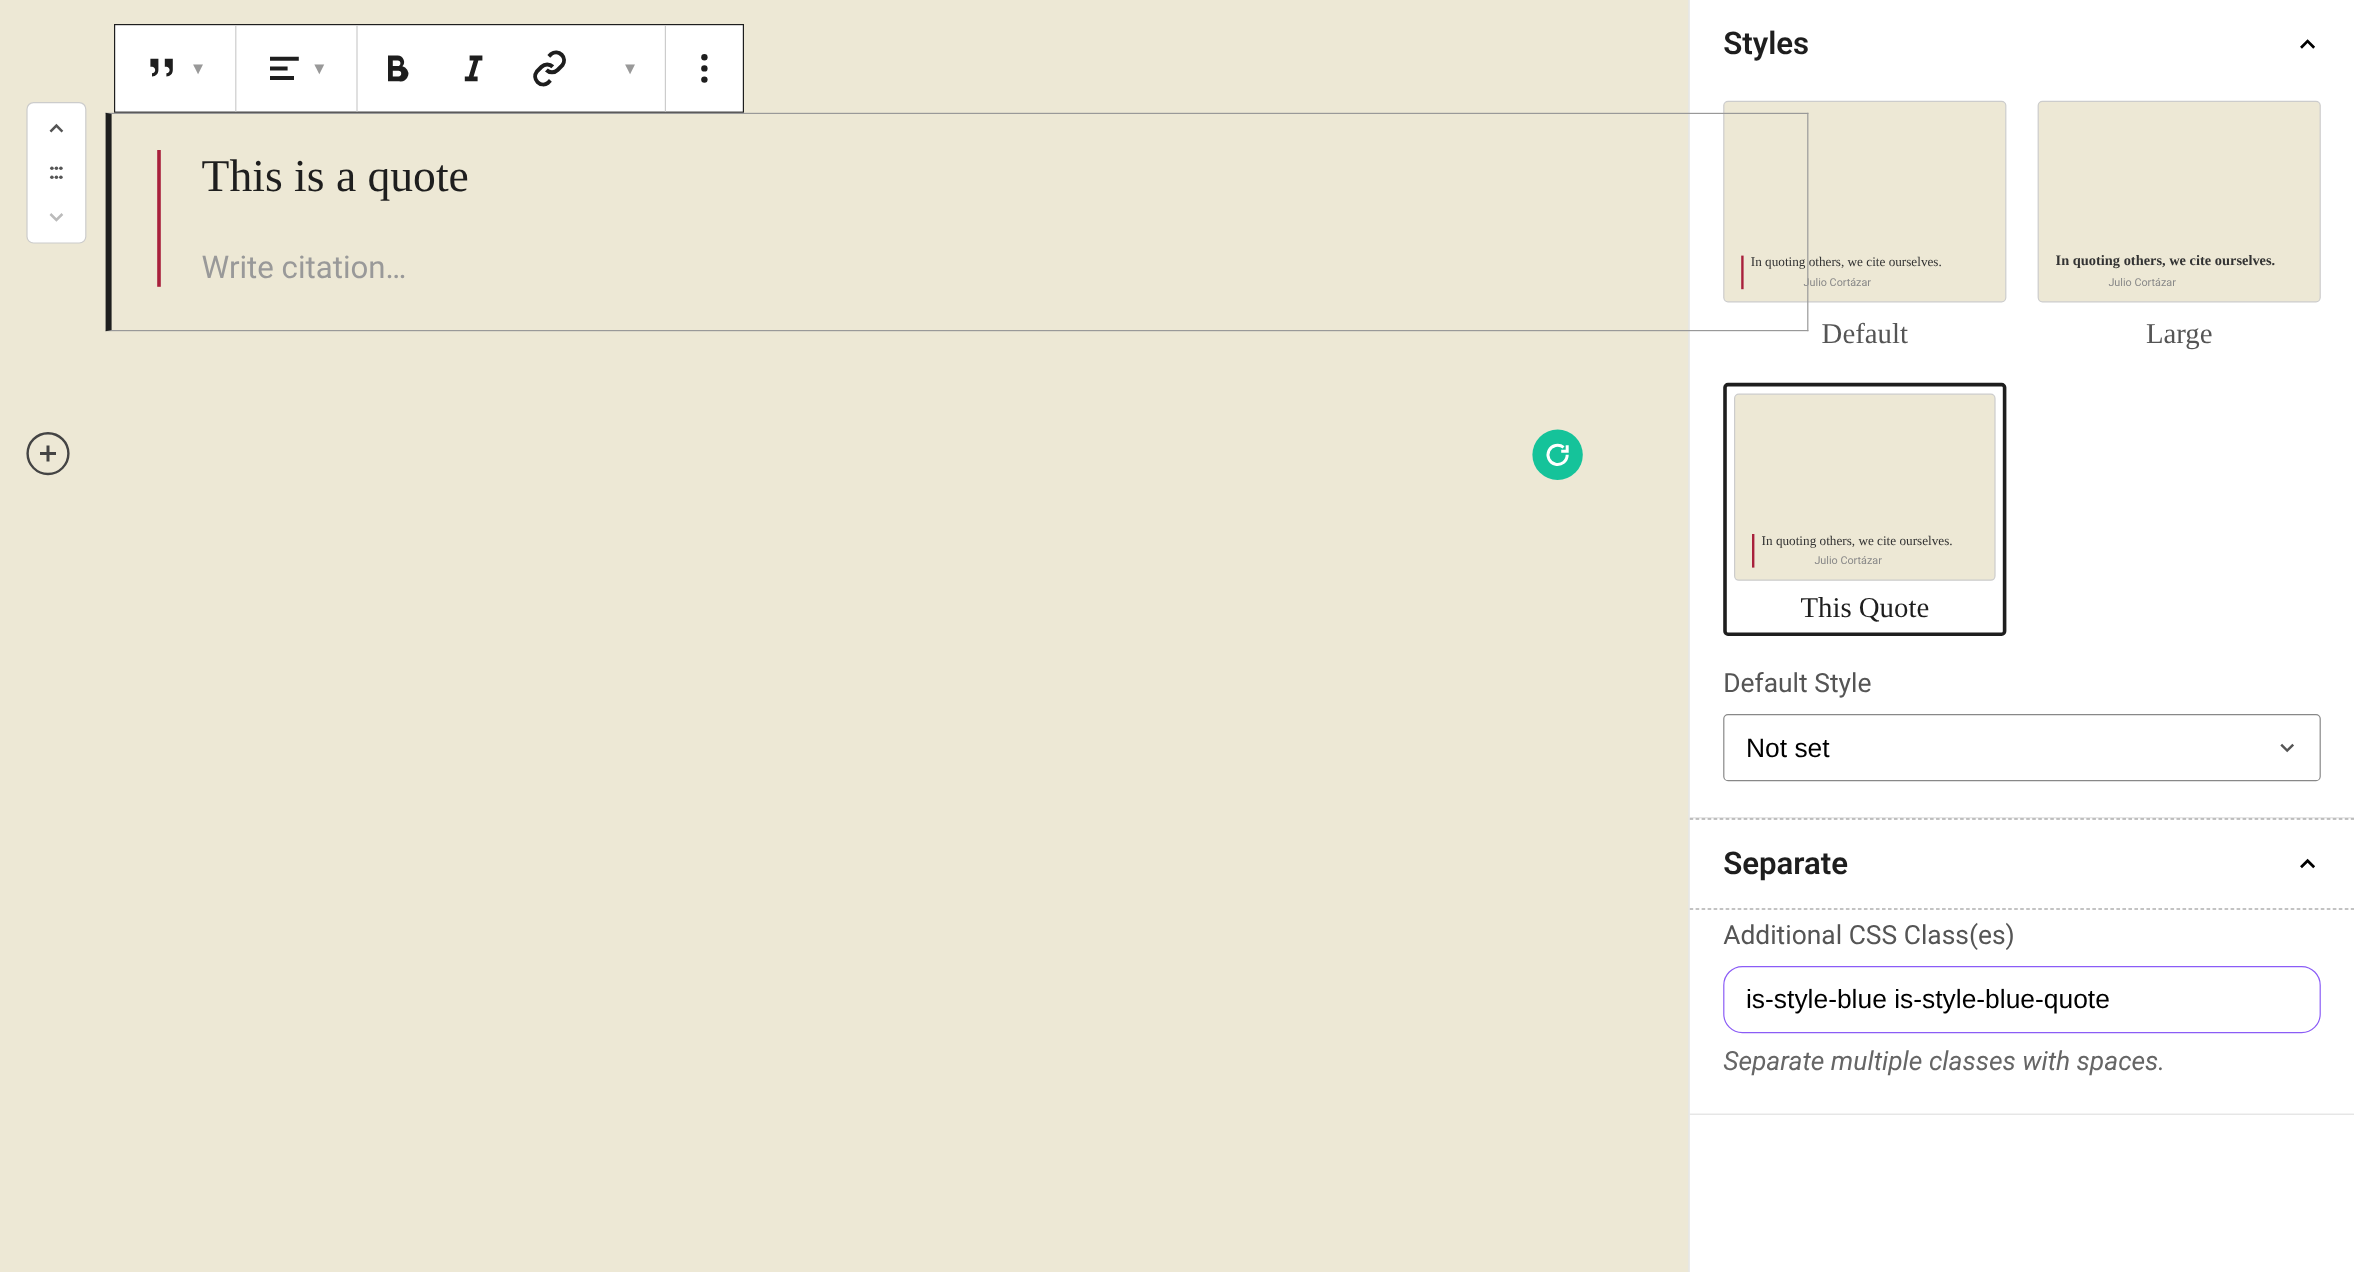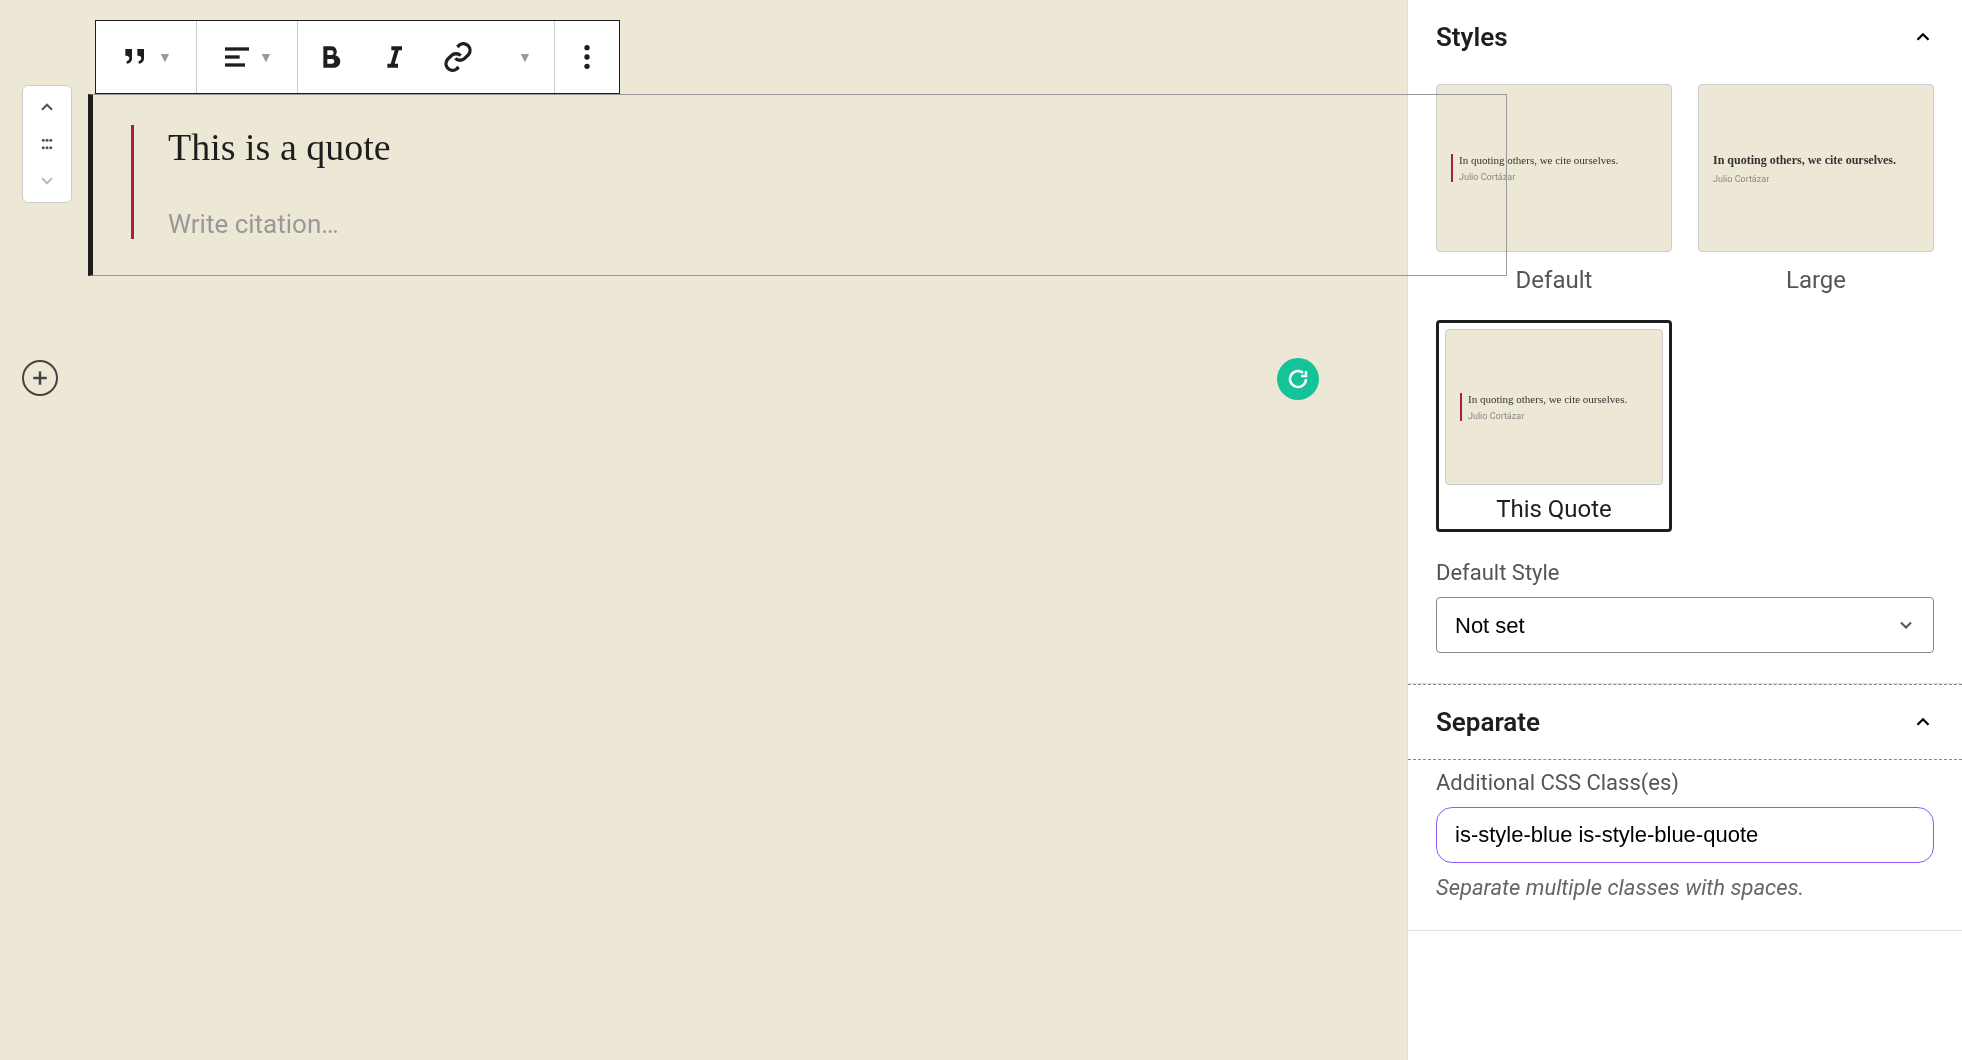--- a/index.html
+++ b/index.html
@@ -167,21 +167,21 @@
       cursor: pointer;
     }
     .style-preview {
       width: 100%;
       height: 168px;
       border: 1px solid #ccc;
       border-radius: 4px;
       background: #ede8d5;
       display: flex;
       flex-direction: column;
-      justify-content: center;
+      justify-content: flex-end;
       padding: 10px 14px;
     }
     .style-item.selected {
       border: 3px solid #1e1e1e;
       border-radius: 4px;
       padding: 6px;
     }
     .style-item.selected .style-preview {
       border: 1px solid #ccc;
       height: 156px;
@@ -194,26 +194,28 @@
       font-family: Georgia, serif;
       font-size: 11px;
       color: #333;
     }
     .preview-large .preview-quote-text { font-weight: bold; font-size: 12px; }
     .preview-large .preview-line { border-left: none; padding-left: 0; }
     .preview-cite {
       font-size: 9px;
       color: #888;
       margin-top: 6px;
+      margin-left: 44px;
     }
     .style-label {
       text-align: center;
       font-size: 24px;
       color: #555;
       margin-top: 14px;
+      font-family: Liberation Serif, serif;
     }
     .style-item.selected .style-label { color: #1e1e1e; margin-top: 10px; }
     .field-label {
       font-size: 22px;
       color: #555;
       margin-bottom: 12px;
       display: block;
     }
     .select-wrap {
       position: relative;

